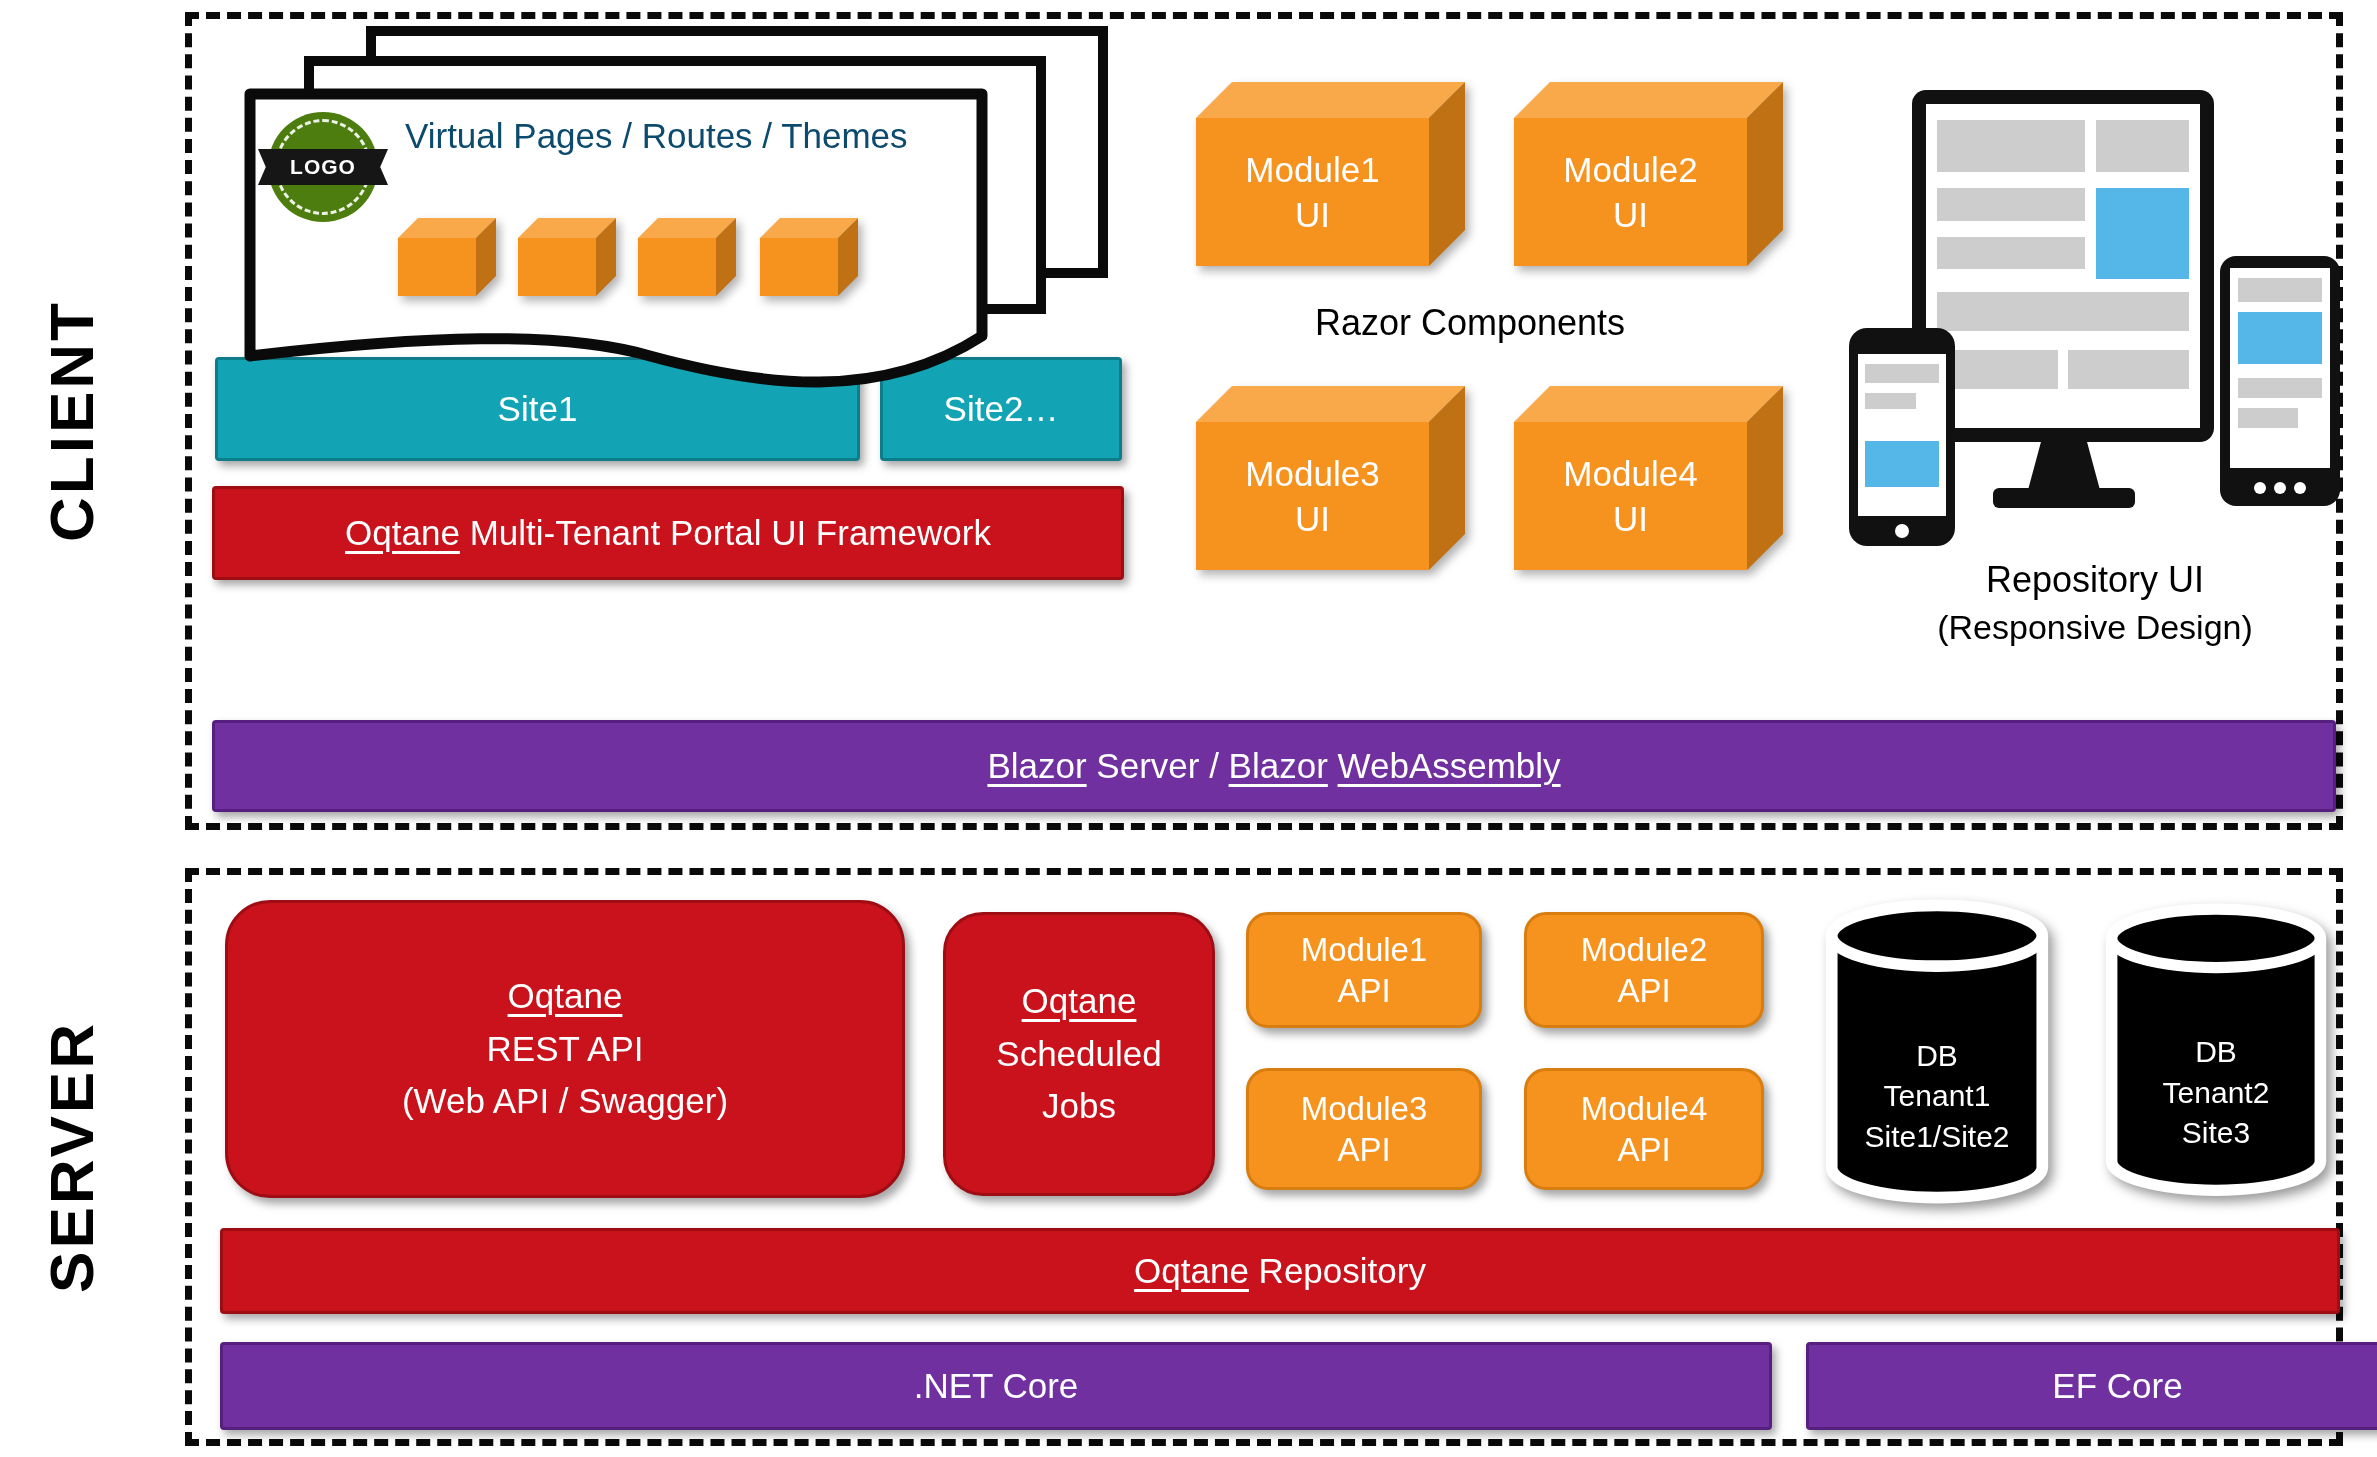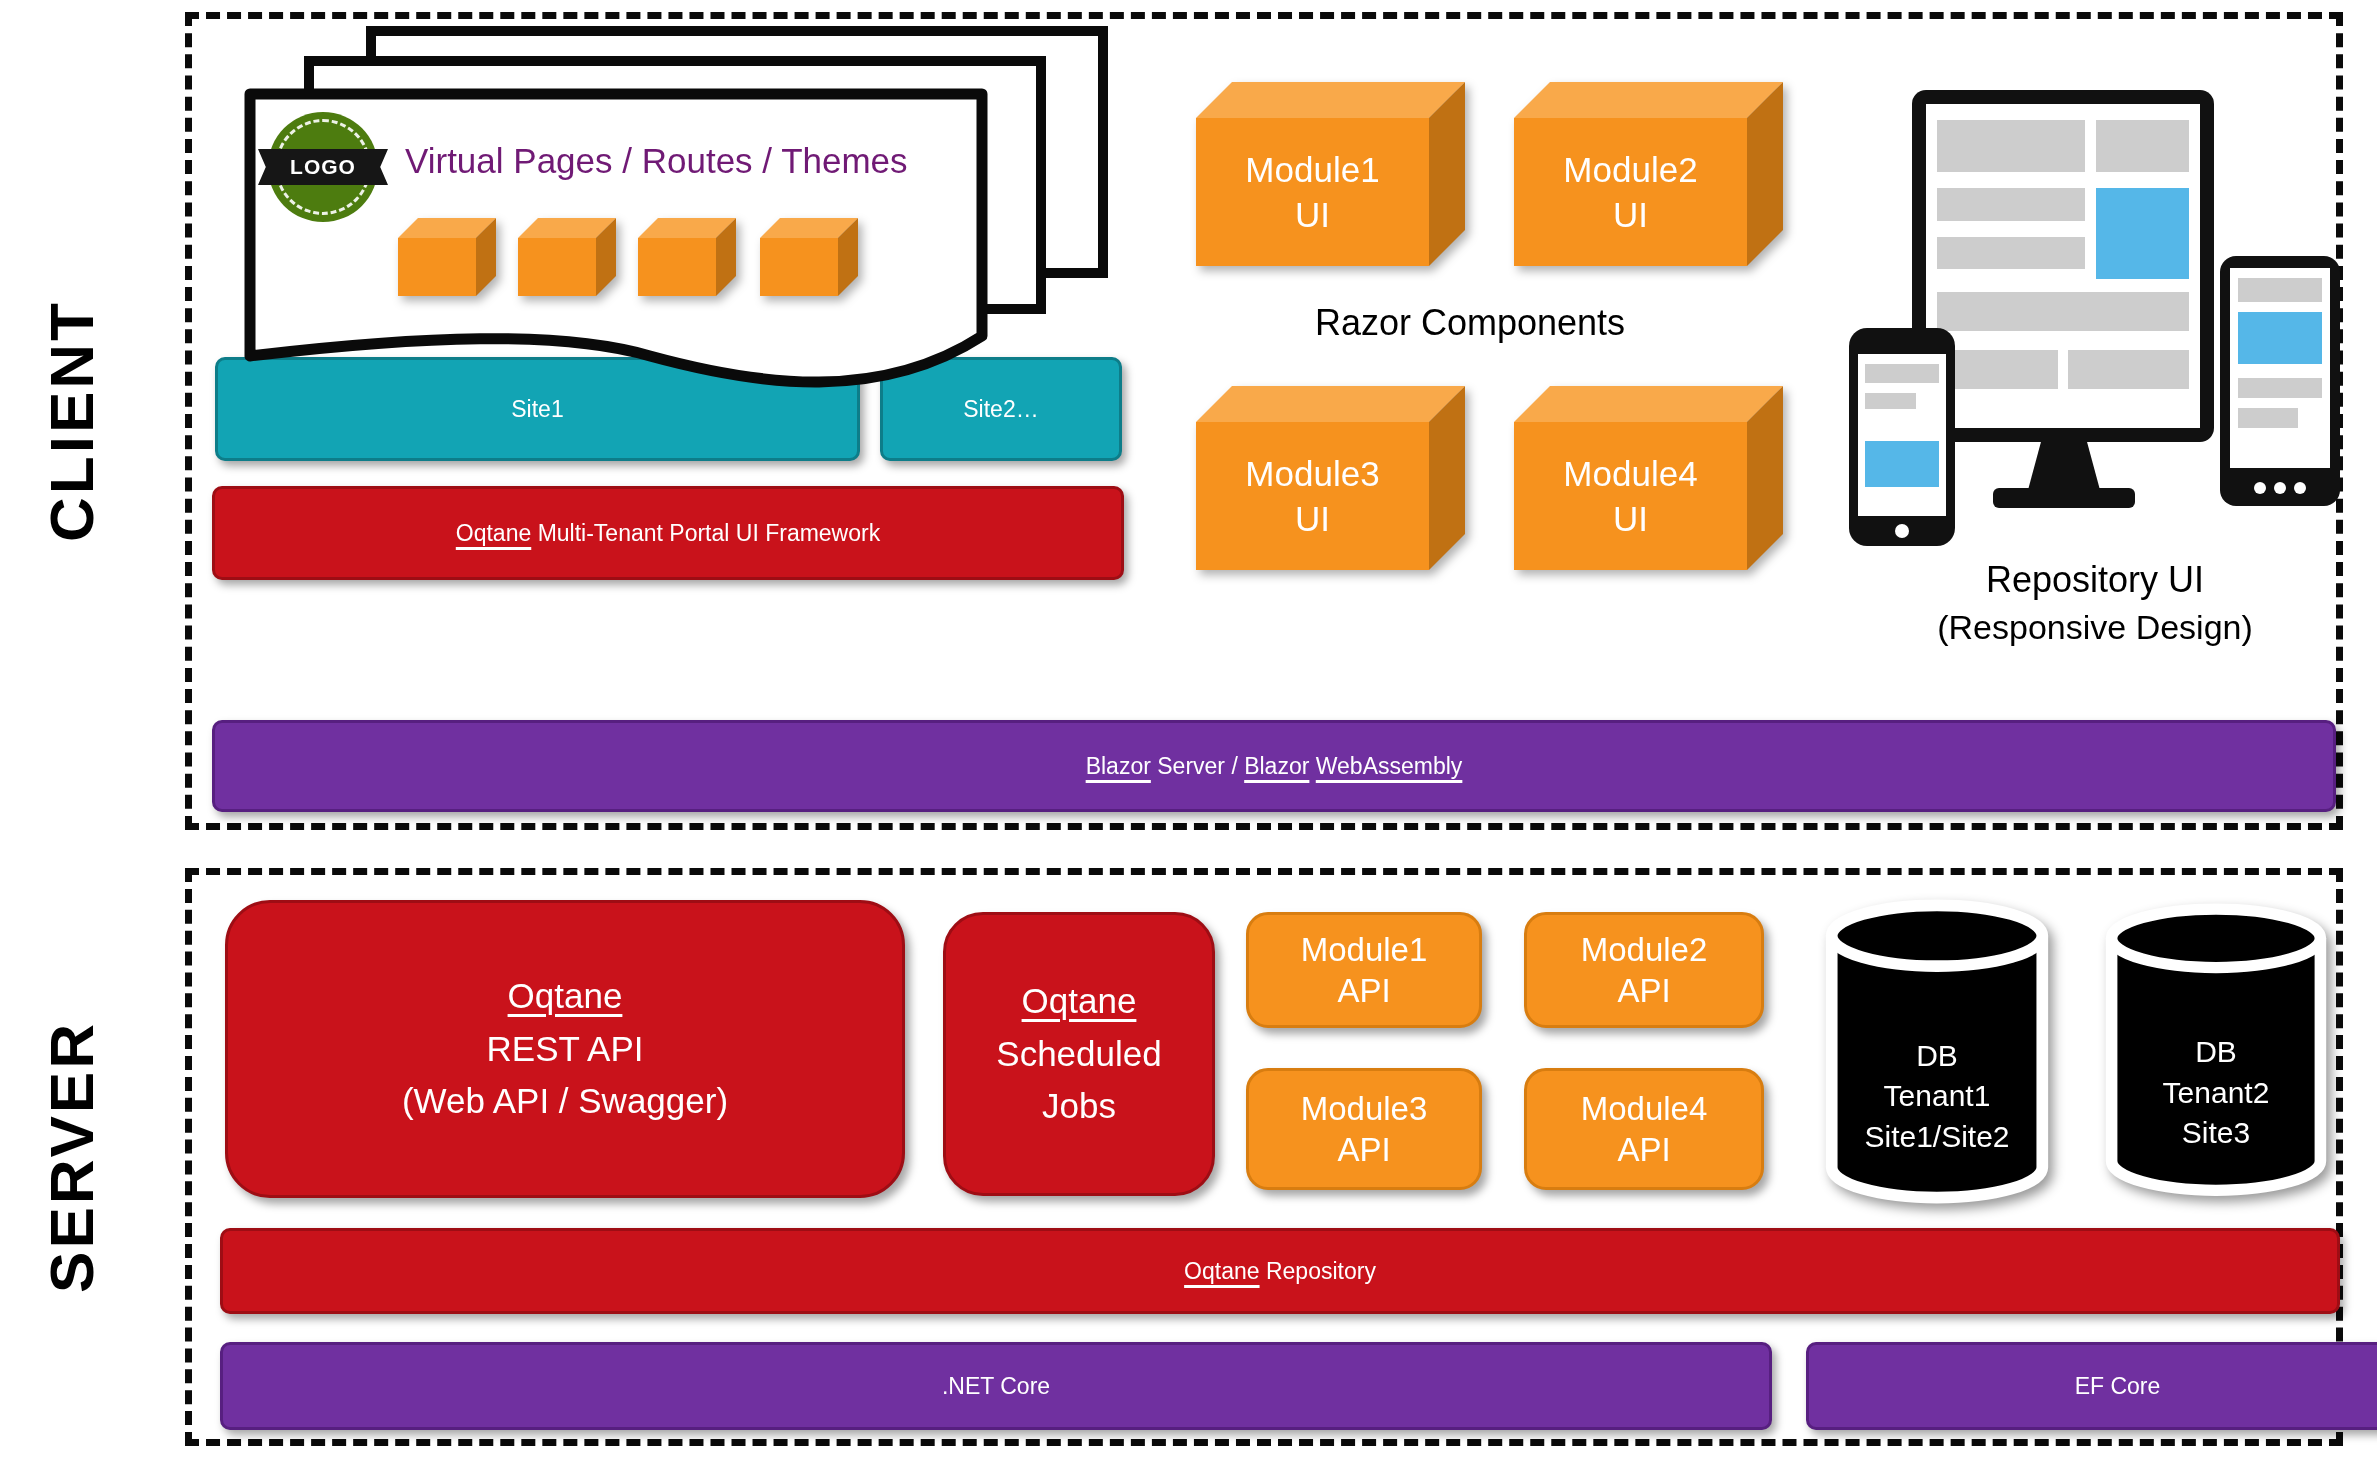--- a/index.html
+++ b/index.html
@@ -3,21 +3,21 @@
 <meta charset="utf-8">
 <style>
   * { margin:0; padding:0; box-sizing:border-box; }
   html,body { background:#fff; font-family:"Liberation Sans", sans-serif; }
   .canvas { position:relative; width:2377px; height:1457px; background:#fff; overflow:hidden; }
   .abs { position:absolute; }
   .dashed { position:absolute; border:7px dashed #0a0a0a; background:transparent; }
   .side-label { position:absolute; width:400px; height:80px; line-height:80px; text-align:center;
                 transform:rotate(-90deg); font-size:62px; font-weight:700; letter-spacing:3px; color:#000; }
   .bar { position:absolute; display:flex; align-items:center; justify-content:center;
-         color:#fff; font-size:23px; border-radius:10px; box-shadow:4px 5px 8px rgba(0,0,0,.35); }
+         color:#fff; font-size:35px; border-radius:4px; box-shadow:4px 5px 8px rgba(0,0,0,.35); }
   .red    { background:#C9121B; border:3px solid #9e0d14; }
   .teal   { background:#12A4B4; border:3px solid #0d7d89; }
   .purple { background:#7030A0; border:3px solid #571f80; }
   .orangebox { background:#F6921E; border:3px solid #d87d10; color:#fff; }
   .bigbox { position:absolute; display:flex; align-items:center; justify-content:center;
             color:#fff; box-shadow:5px 6px 9px rgba(0,0,0,.35); }
   .center-label { text-align:center; white-space:pre-line; font-size:35px; line-height:1.5; }
   .u { text-decoration:underline; text-decoration-thickness:2.5px; text-underline-offset:6px; }
 
   
@@ -80,21 +80,21 @@
 
   <div class="page" style="left:366px; top:26px; width:742px; height:252px;"></div>
   <div class="page" style="left:304px; top:56px; width:742px; height:258px;"></div>
   <svg class="abs" style="left:240px; top:84px;" width="752" height="322" viewBox="0 0 752 322">
     <path d="M10 10 H742 V252 C640 318, 520 302, 410 272 C320 246, 180 252, 10 272 Z" fill="#ffffff" stroke="#0a0a0a" stroke-width="11" stroke-linejoin="round"></path>
   </svg>
   <div class="logo" style="left:268px; top:112px;">
     <div class="logo-ring"></div>
     <div class="logo-band">LOGO</div>
   </div>
-  <div class="abs" style="left:405px; top:141px; width:580px; font-size:35px; color:#701a75;">Virtual Pages / Routes / Themes</div>
+  <div class="abs" style="left:405px; top:116px; width:580px; font-size:35px; color:#0c4a6e;">Virtual Pages / Routes / Themes</div>
   <div class="cube" style="left:398px; top:218px; --w:78px; --h:58px; --d:20px;">
     <div class="face-top"></div>
       <div class="face-side"></div>
       <div class="face-front"></div>
   </div>
   <div class="cube" style="left:518px; top:218px; --w:78px; --h:58px; --d:20px;">
     <div class="face-top"></div>
       <div class="face-side"></div>
       <div class="face-front"></div>
   </div>

